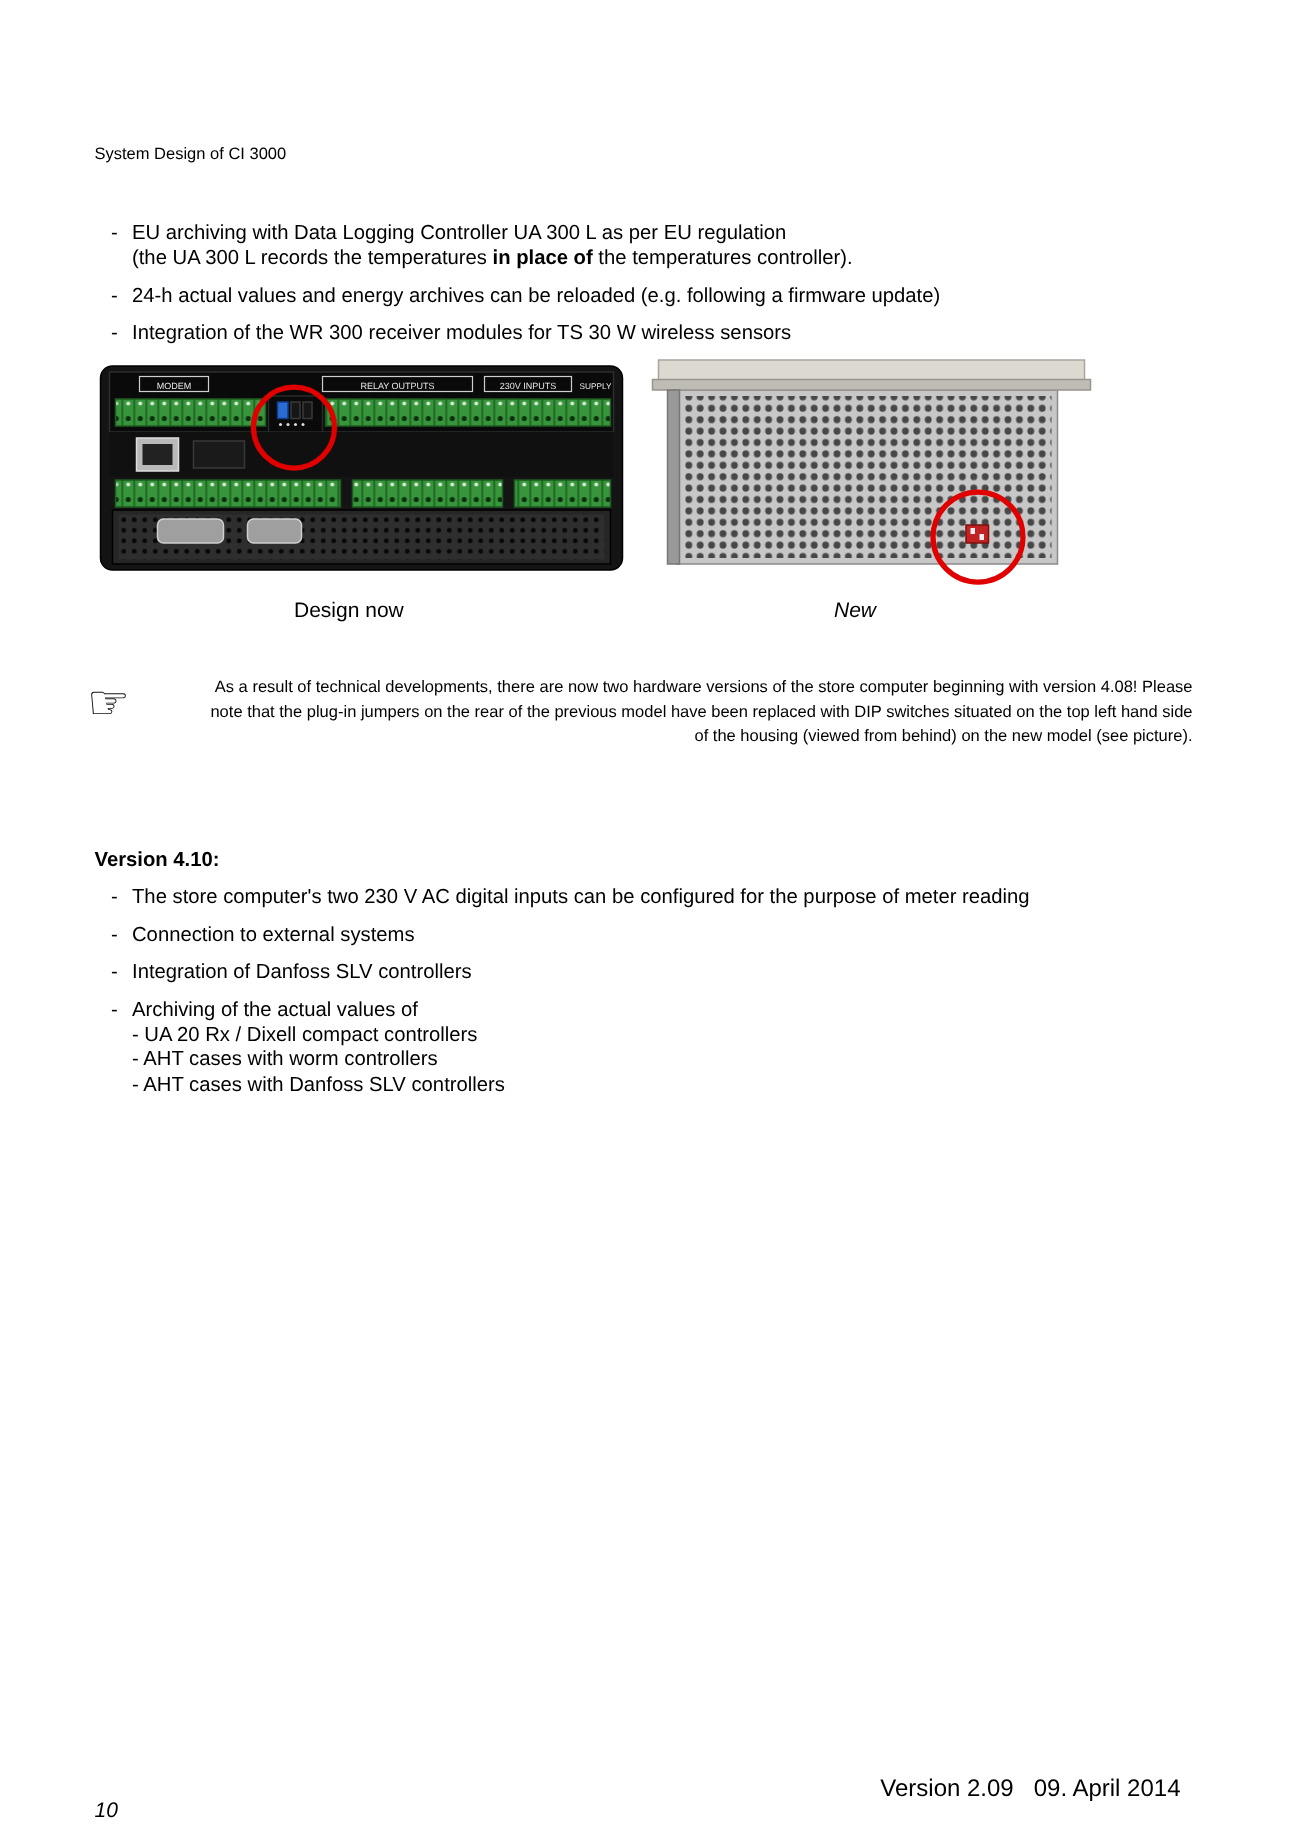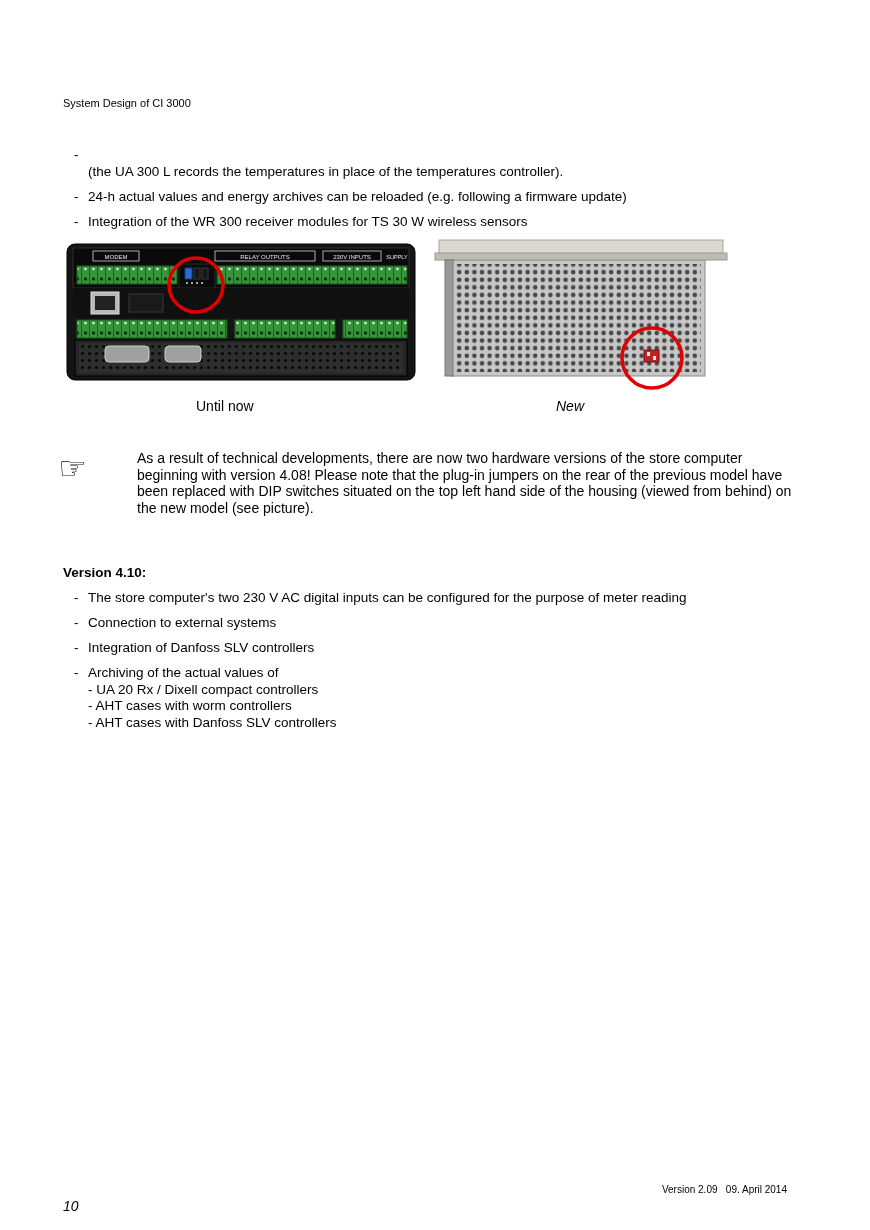--- a/index.html
+++ b/index.html
@@ -53,22 +53,23 @@
     position: absolute;
     left: 0;
     top: 2px;
     font-size: 32px;
     line-height: 32px;
     color: #111;
   }
   .note-text {
     margin-left: 79px;
     width: 658px;
-    font-size: 14px;
+    font-size: 11px;
     line-height: 16.6px;
+    text-align: right;
   }
   .version-heading {
     position: absolute;
     left: 63px;
     top: 565px;
     font-size: 13.5px;
     font-weight: bold;
   }
   .page-footer {
     position: absolute;
@@ -80,37 +81,37 @@
     position: absolute;
     left: 63px;
     top: 16px;
     font-size: 14px;
     font-style: italic;
   }
   .footer-version {
     position: absolute;
     right: 83px;
     top: 2px;
-    font-size: 10px;
+    font-size: 16px;
     white-space: pre;
   }
-  b { font-weight: normal; }
+  b { font-weight: bold; }
 </style>
 </head>
 <body>
 
 <div class="page">
 
   <div class="page-header">System Design of CI 3000</div>
 
   <ul class="bullet-list intro-list">
     <li>
       <span class="bullet-dash">-</span>
       <span class="li-text">
-        <br>
+        <span>EU archiving with Data Logging Controller UA 300 L as per EU regulation</span><br>
         <span>(the UA 300 L records the temperatures </span><b>in place of</b><span> the temperatures controller).</span>
       </span>
     </li>
     <li>
       <span class="bullet-dash">-</span>
       <span class="li-text">24-h actual values and energy archives can be reloaded (e.g. following a firmware update)</span>
     </li>
     <li>
       <span class="bullet-dash">-</span>
       <span class="li-text">Integration of the WR 300 receiver modules for TS 30 W wireless sensors</span>
@@ -191,21 +192,21 @@
 
       <rect x="219" y="112" width="15" height="12" fill="#c32222" stroke="#7c1111"></rect>
       <rect x="222" y="114" width="3" height="4" fill="#eeeeee"></rect>
       <rect x="228" y="118" width="3" height="4" fill="#eeeeee"></rect>
 
       <circle cx="227" cy="120" r="30" fill="none" stroke="#e10000" stroke-width="3.5"></circle>
     </svg>
 
   </div>
 
-  <div class="fig-caption caption-until-now">Until now</div>
+  <div class="fig-caption caption-until-now">Design now</div>
   <div class="fig-caption caption-new">New</div>
 
   <div class="note-block">
     <span class="manicule">☞</span>
     <p class="note-text">As a result of technical developments, there are now two hardware versions of the store computer beginning with version 4.08! Please note that the plug-in jumpers on the rear of the previous model have been replaced with DIP switches situated on the top left hand side of the housing (viewed from behind) on the new model (see picture).</p>
   </div>
 
   <div class="version-heading">Version 4.10:</div>
 
   <ul class="bullet-list version-list">

